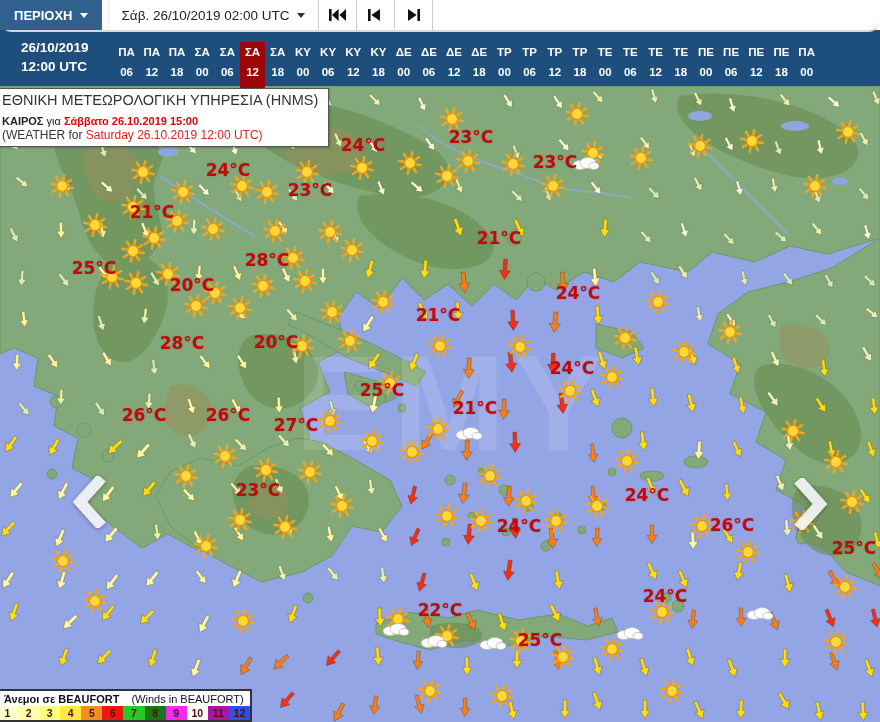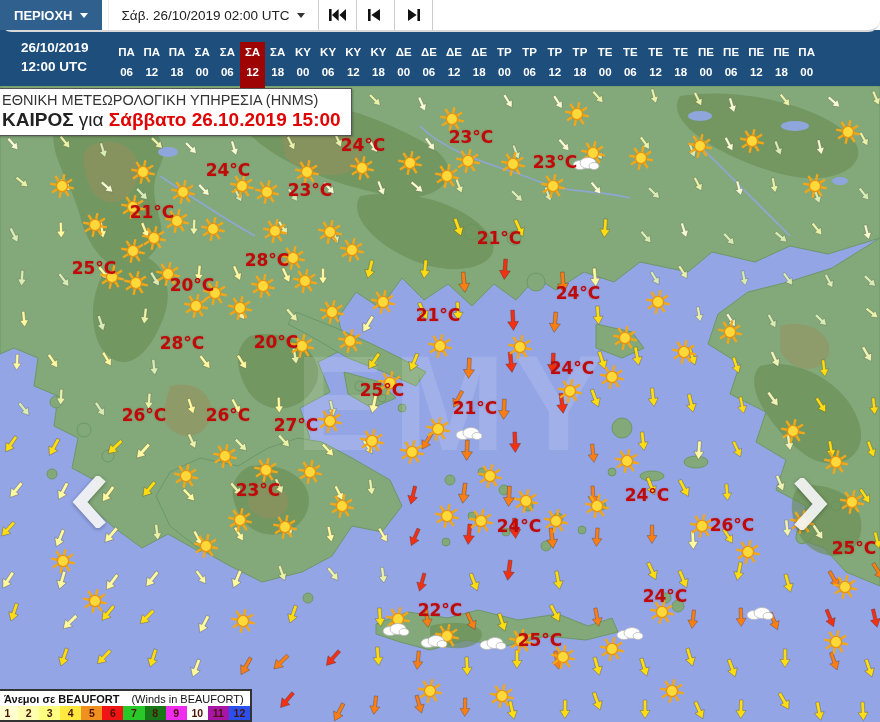--- a/index.html
+++ b/index.html
@@ -35,21 +35,21 @@
   .cloud{position:absolute;z-index:10;}
   .temp{position:absolute;z-index:12;transform:translate(-50%,-50%);color:#c00a0a;font-weight:bold;
     font-size:17px;font-family:"DejaVu Sans",sans-serif;white-space:nowrap;
     text-shadow:0 0 2px rgba(120,30,20,0.25);}
   .chevron{position:absolute;z-index:25;cursor:pointer;opacity:0.93;
     filter:drop-shadow(0 1px 2px rgba(0,0,0,0.35));}
   
   .titlebox{position:absolute;top:2px;left:-8px;z-index:30;background:#fff;border:1px solid #555;
     padding:3px 10px 4px 9px;box-shadow:1px 1px 2px rgba(0,0,0,0.25);}
   .tb1{font-size:14.5px;color:#333;white-space:nowrap;}
-  .tb2{font-size:19px;color:#222;white-space:nowrap;margin-top:1px;}
+  .tb2{font-size:11px;color:#222;white-space:nowrap;margin-top:7px;}
   .tb2 .strong{font-weight:bold;}
   .tbred{color:#e00505;font-weight:bold;}
   .tb3{font-size:12px;color:#333;white-space:nowrap;margin-top:1px;}
   .tb3 .tbred3{color:#e02020;font-weight:normal;}
   
   .legend{position:absolute;bottom:0;left:-5px;z-index:30;background:#fff;border:2px solid #333;
     width:253px;}
   .legend-title{font-size:11px;color:#111;padding:2px 4px 1px 7px;white-space:nowrap;}
   .legend-title .gr{font-weight:bold;}
   .legend-title .en{margin-left:9px;}
@@ -314,20 +314,23 @@
     </defs>
   </svg>
 
   <div class="watermark">EMY</div>
 
   <div class="titlebox">
     <div class="tb1">ΕΘΝΙΚΗ ΜΕΤΕΩΡΟΛΟΓΙΚΗ ΥΠΗΡΕΣΙΑ (HNMS)</div>
     <div class="tb2">
       <span class="strong">ΚΑΙΡΟΣ</span><span> για </span><span class="tbred">Σάββατο 26.10.2019 15:00</span>
     </div>
+    <div class="tb3">
+      <span>(WEATHER for </span><span class="tbred3">Saturday 26.10.2019 12:00 UTC)</span>
+    </div>
   </div>
 
   <svg class="chevron" style="left:70px;top:390px;" width="40" height="52">
     <path d="M28,6 L10,26 L28,46" stroke="#f4f4f4" stroke-width="11" fill="none" stroke-linecap="square"></path>
   </svg>
   <svg class="chevron" style="left:790px;top:392px;" width="40" height="52">
     <path d="M12,6 L30,26 L12,46" stroke="#f4f4f4" stroke-width="11" fill="none" stroke-linecap="square"></path>
   </svg>
 
   <div class="legend">

